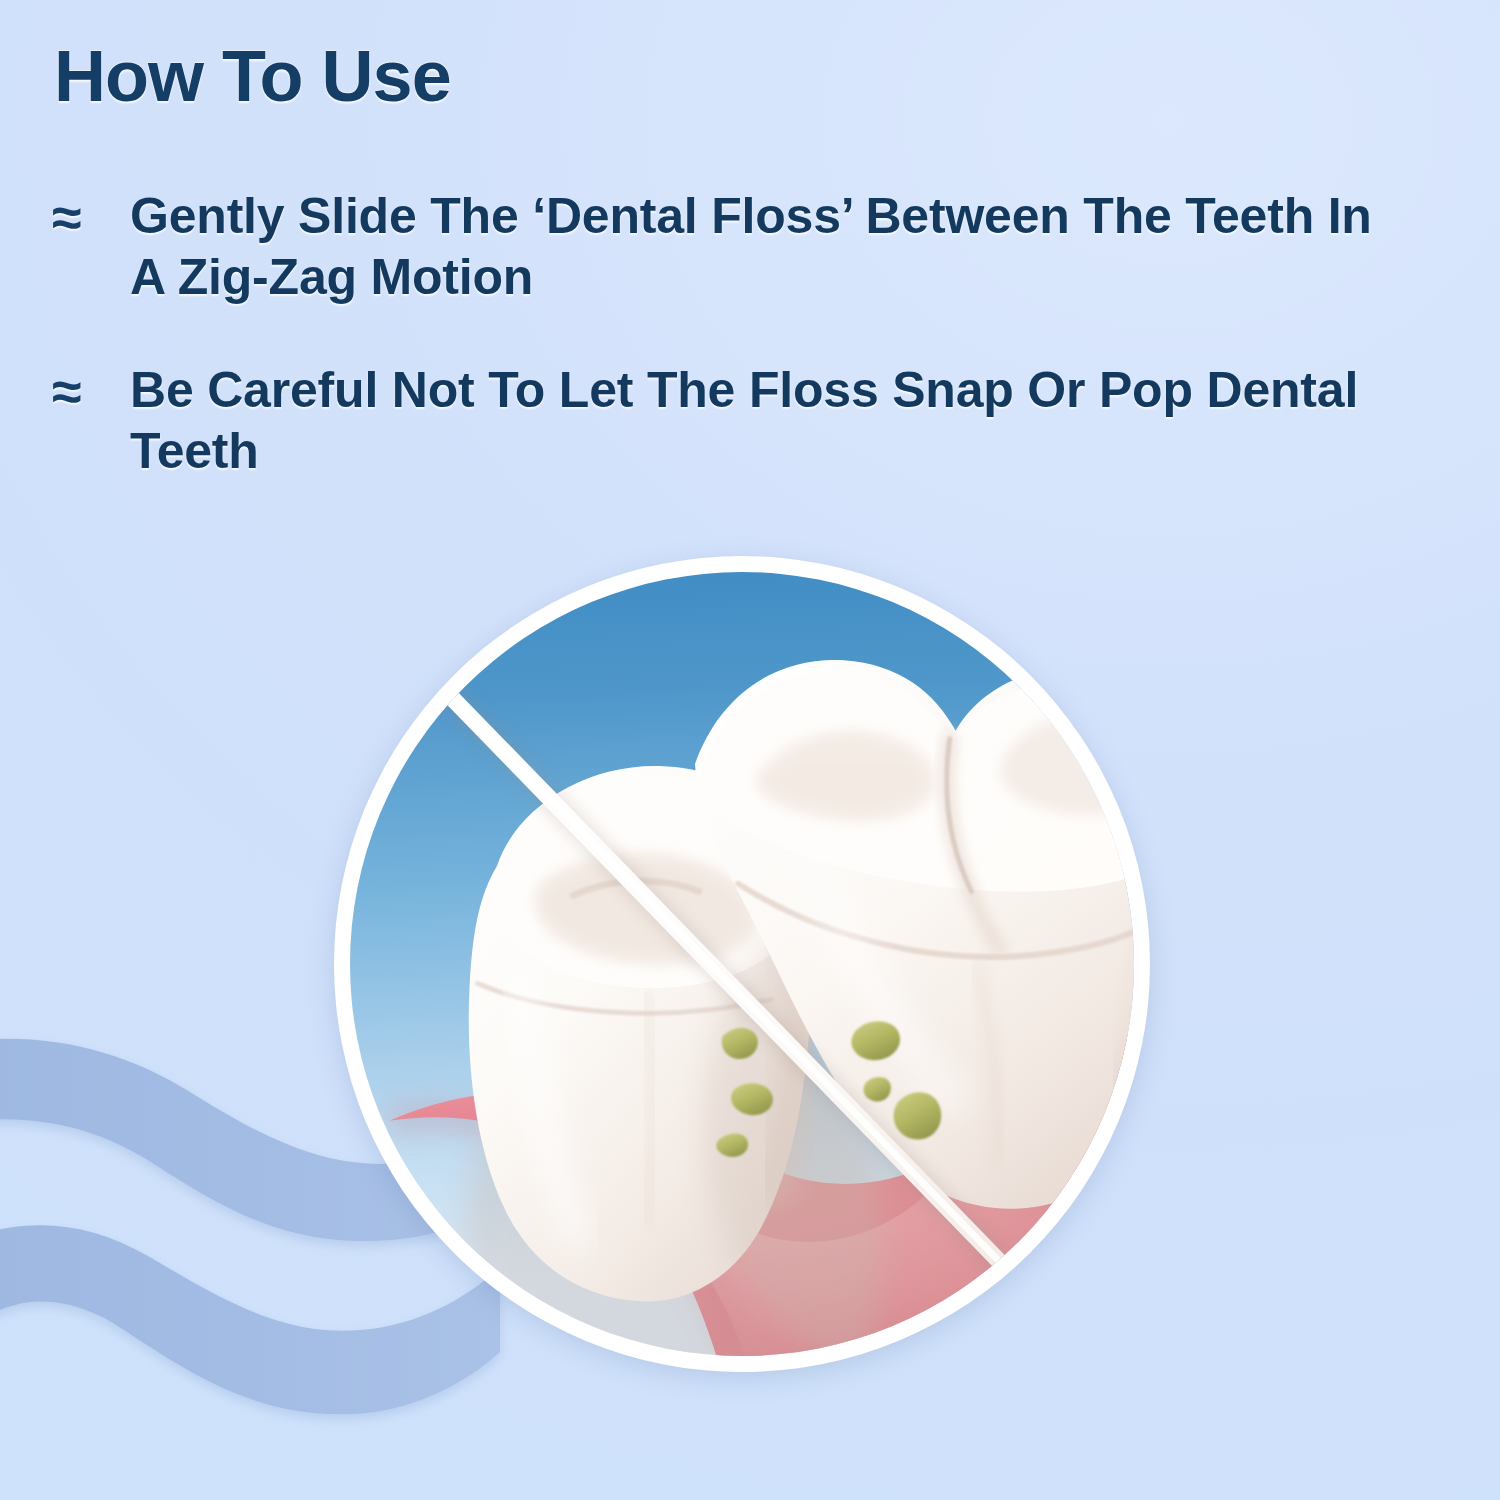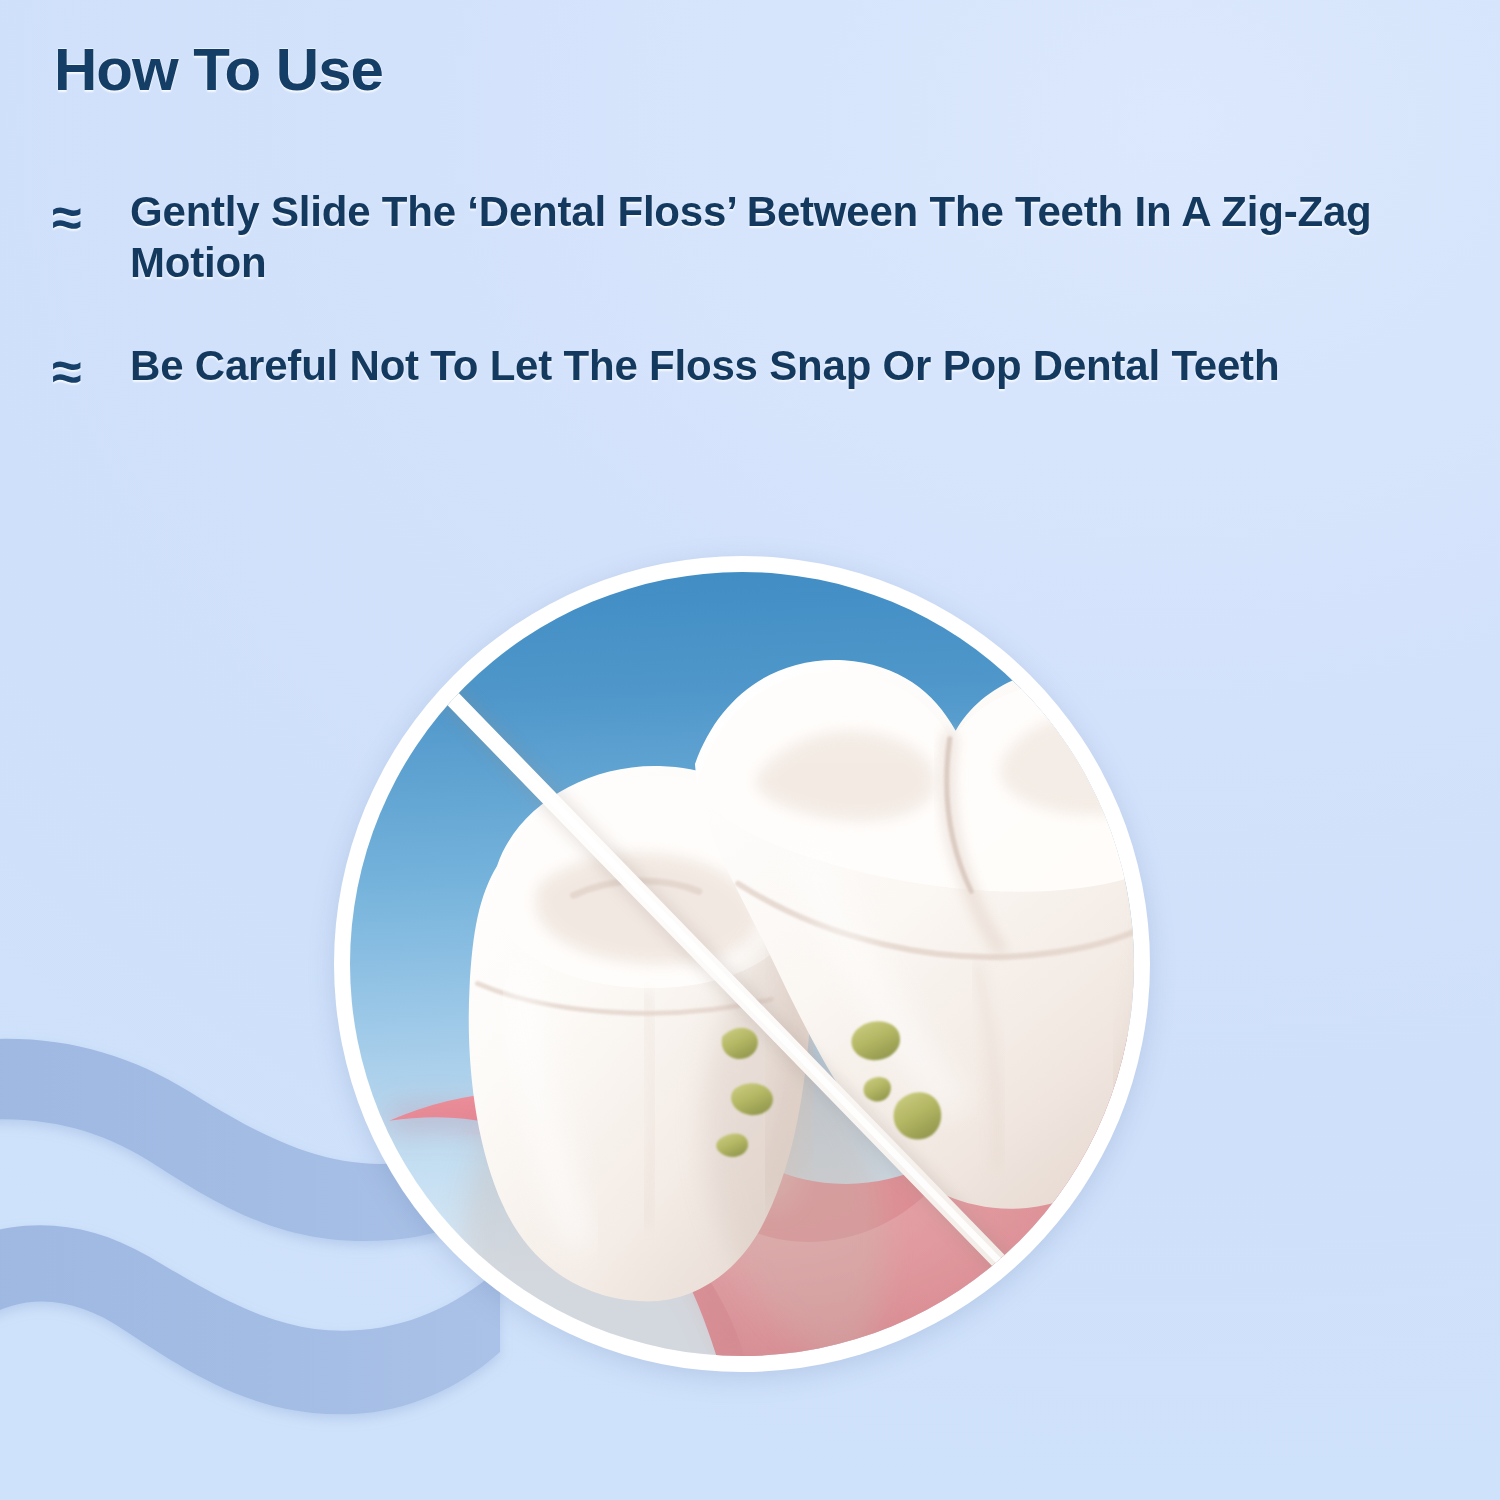--- a/index.html
+++ b/index.html
@@ -16,21 +16,21 @@
       radial-gradient(120% 95% at 78% 8%, #dbe8fd 0%, #d3e2fb 42%, #cfe0fa 70%, #cfe2fb 100%);
     overflow:hidden;
   }
   
   .waves{ position:absolute; left:-60px; top:1030px; width:540px; height:420px; }
   .waves svg{ display:block; overflow:visible; }
 
   
   .title{
     position:absolute; left:54px; top:38px;
-    font-size:60px; line-height:1.08;
+    font-size:72px; line-height:1.08;
     font-weight:700; letter-spacing:-1px;
     color:#153e66;
     text-shadow:0 2px 2px rgba(255,255,255,.85), 0 -1px 0 rgba(255,255,255,.5);
     white-space:nowrap;
   }
   
   .bullets{ position:absolute; left:52px; top:186px; width:1330px; }
   .bullet{
     display:flex; align-items:flex-start;
     margin-bottom:52px;
@@ -39,21 +39,21 @@
   .bullet-mark{
     flex:0 0 auto;
     width:78px;
     font-size:54px; line-height:1.18;
     font-weight:700; color:#16406a;
     text-shadow:0 2px 2px rgba(255,255,255,.8);
     text-align:left;
   }
   .bullet-text{
     flex:1 1 auto;
-    font-size:42px; line-height:1.22;
+    font-size:50px; line-height:1.22;
     font-weight:700; color:#14395f;
     letter-spacing:-0.2px;
     text-shadow:0 2px 2px rgba(255,255,255,.8);
   }
 
   
   .photo-ring{
     position:absolute;
     left:334px; top:556px;
     width:816px; height:816px;

